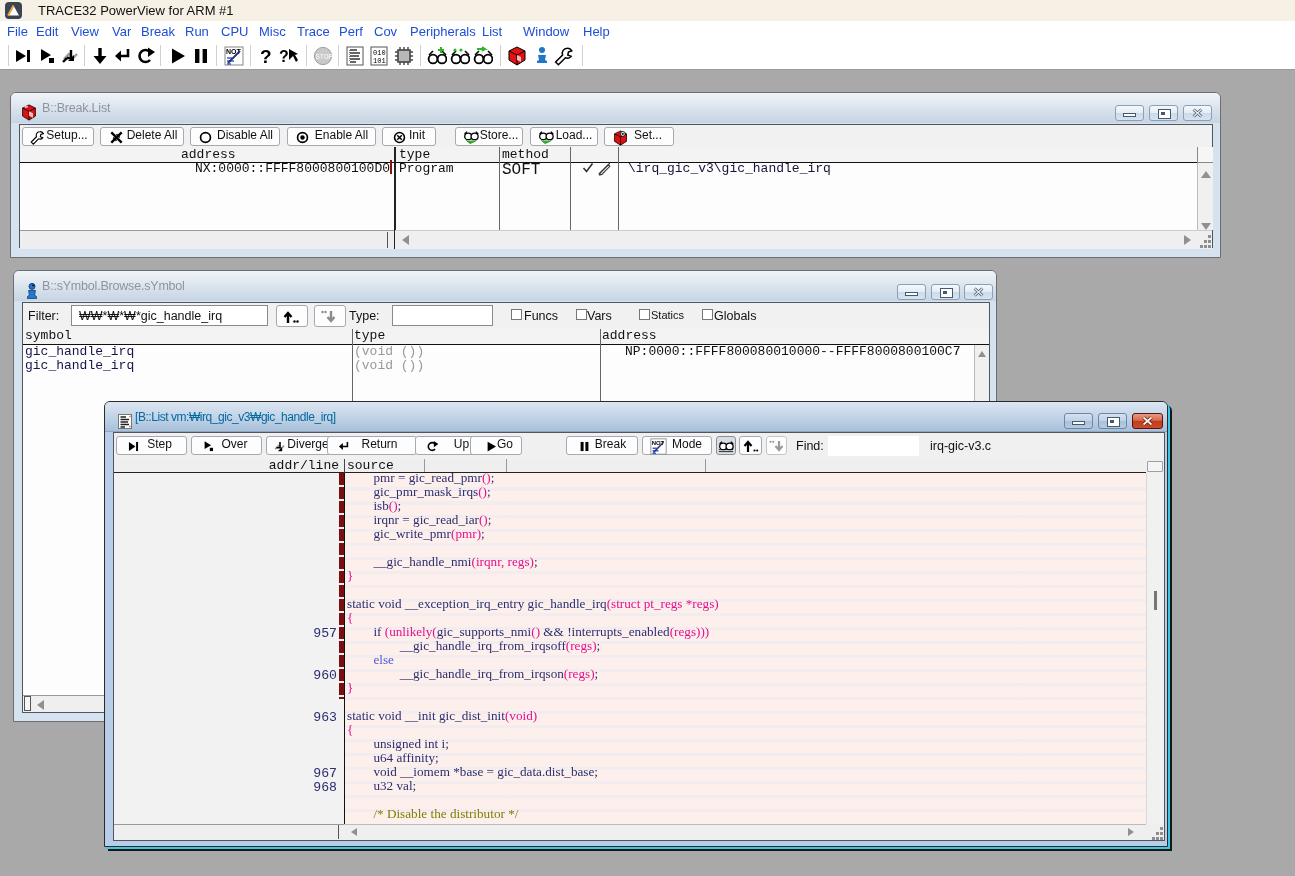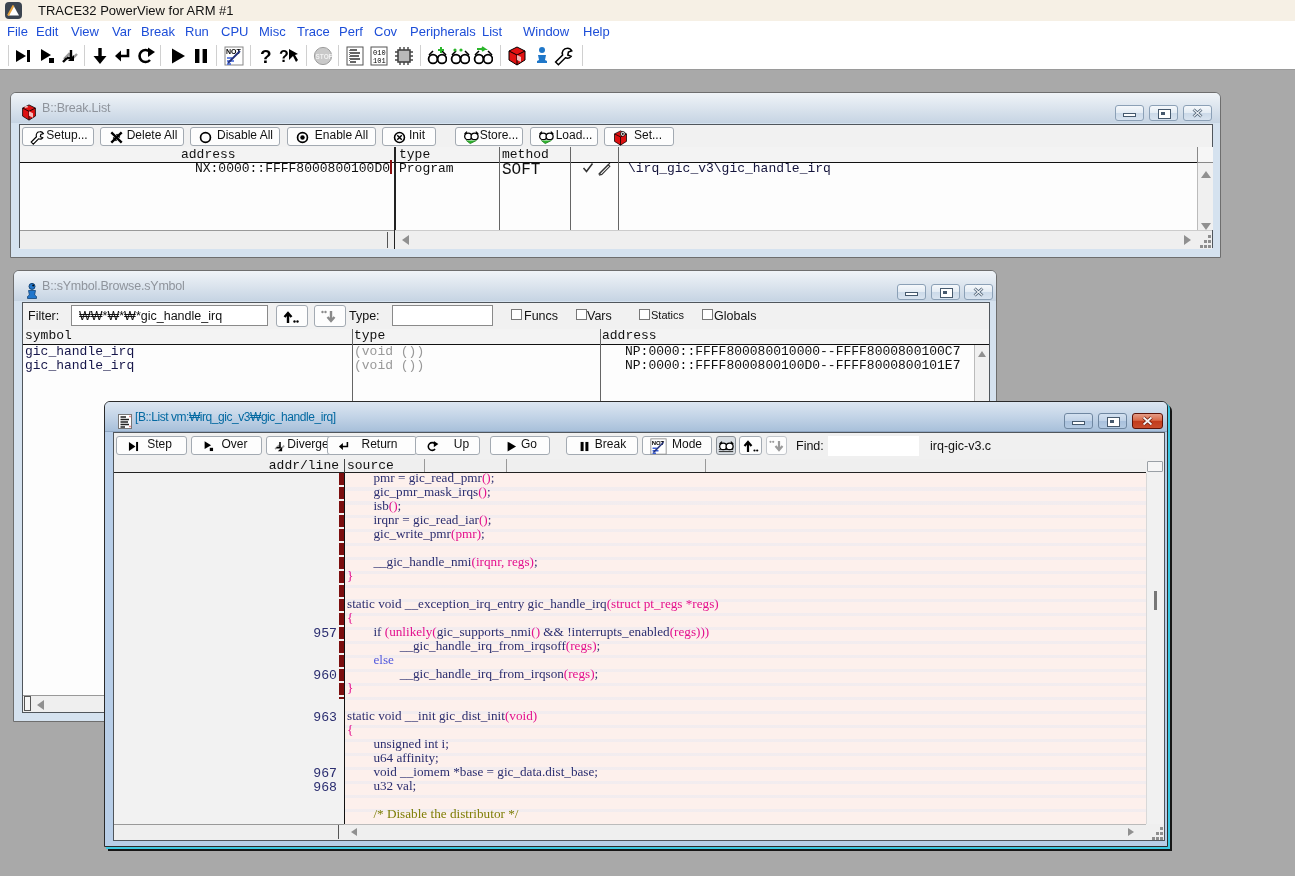--- a/index.html
+++ b/index.html
@@ -328,21 +328,20 @@
   <div class="cell mono" style="left:2px;top:25px;font-size:13px;color:#111">symbol</div>
   <div class="cell mono" style="left:331px;top:25px;font-size:13px;color:#111">type</div>
   <div class="cell mono" style="left:579px;top:25px;font-size:13px;color:#111">address</div>
   <div class="vline" style="left:329px;top:26px;height:366px"></div>
   <div class="vline" style="left:577px;top:26px;height:366px"></div>
   <div class="cell mono" style="left:2px;top:40.5px;font-size:13px;color:#16164a">gic_handle_irq</div>
   <div class="cell mono" style="left:331px;top:40.5px;font-size:13px;color:#999">(void ())</div>
   <div class="cell mono" style="left:602px;top:40.5px;font-size:13px;color:#111">NP:0000::FFFF800080010000--FFFF8000800100C7</div>
   <div class="cell mono" style="left:2px;top:54.5px;font-size:13px;color:#16164a">gic_handle_irq</div>
   <div class="cell mono" style="left:331px;top:54.5px;font-size:13px;color:#999">(void ())</div>
-  <div class="cell mono" style="left:602px;top:54.5px;font-size:13px;color:#111">NP:0000::FFFF8000800100D0--FFFF8000800101E7</div>
   <div class="scol" style="left:951px;top:42px;width:15px;height:350px;border-left:1px solid #bbb"></div>
   <div class="tri" style="left:955px;top:48px;border-left:4.5px solid transparent;border-right:4.5px solid transparent;border-bottom:6px solid #909090"></div>
   <div class="abs" style="left:0;top:392px;width:966px;height:17px;background:#efefef;border-top:1px solid #999"></div>
   <div class="abs" style="left:1px;top:393px;width:7px;height:15px;background:#f6f6f6;border:1px solid #555"></div>
   <div class="tri" style="left:14px;top:397px;border-top:5px solid transparent;border-bottom:5px solid transparent;border-right:7px solid #909090"></div>
  </div>
 </div>
 <div class="win" style="left:104px;top:401px;width:1064px;height:446px;border-color:#2b2b2b;background:#b8cee8;box-shadow:2px 2px 0 0 #3cc8e2,4px 4px 0 0 #161616">
  <div class="wt wt3"></div>
  <svg class="abs" style="left:13px;top:12px" width="14" height="15" viewBox="0 0 14 15">
@@ -381,21 +380,21 @@
           <path d="M7 16 L13 16 L13 10 Z" fill="#000"></path>
         </svg><span style="margin-left:14px">Diverge</span></div>
   <div class="tb" style="left:213px;top:3px;width:90px"><svg class="abs" style="left:9px;top:3px" width="13" height="13" viewBox="0 0 20 20">
           <path d="M16 3 L16 10 L6 10" stroke="#000" stroke-width="2.4" fill="none"></path>
           <path d="M9 4.5 L3 10 L9 15.5 Z" fill="#000"></path>
         </svg><span style="margin-left:15px">Return</span></div>
   <div class="tb" style="left:301px;top:3px;width:65px"><svg class="abs" style="left:10px;top:3px" width="13" height="13" viewBox="0 0 20 20">
           <path d="M14 6 A6 6 0 1 0 14 14" stroke="#000" stroke-width="2.4" fill="none"></path>
           <path d="M12 1.5 L19 6 L12 11 Z" fill="#000"></path>
         </svg><span style="margin-left:28px">Up</span></div>
-  <div class="tb" style="left:376px;top:3px;width:60px"><svg class="abs" style="left:14px;top:3px" width="13" height="13" viewBox="0 0 20 20">
+  <div class="tb" style="left:356px;top:3px;width:52px"><svg class="abs" style="left:14px;top:3px" width="13" height="13" viewBox="0 0 20 20">
           <path d="M4 2.5 L17 10 L4 17.5 Z" fill="#000"></path>
         </svg><span style="margin-left:18px">Go</span></div>
   <div class="tb" style="left:452px;top:3px;width:72px"><svg class="abs" style="left:11px;top:3px" width="13" height="13" viewBox="0 0 20 20">
           <rect x="4" y="3" width="4.6" height="14" fill="#000"></rect>
           <rect x="11.4" y="3" width="4.6" height="14" fill="#000"></rect>
         </svg><span style="margin-left:17px">Break</span></div>
   <div class="tb" style="left:528px;top:3px;width:70px"><svg class="abs" style="left:7px;top:1px" width="17" height="17" viewBox="0 0 20 20">
           <rect x="1" y="1" width="18" height="18" fill="#fff" stroke="#888"></rect>
           <text x="2" y="8" font-size="7" font-weight="bold" fill="#000" font-family="Liberation Sans">NOT</text>
           <path d="M3 12 L8 12 M3 15 L10 15 M3 18 L7 18" stroke="#3a5fd8" stroke-width="1.6"></path>

